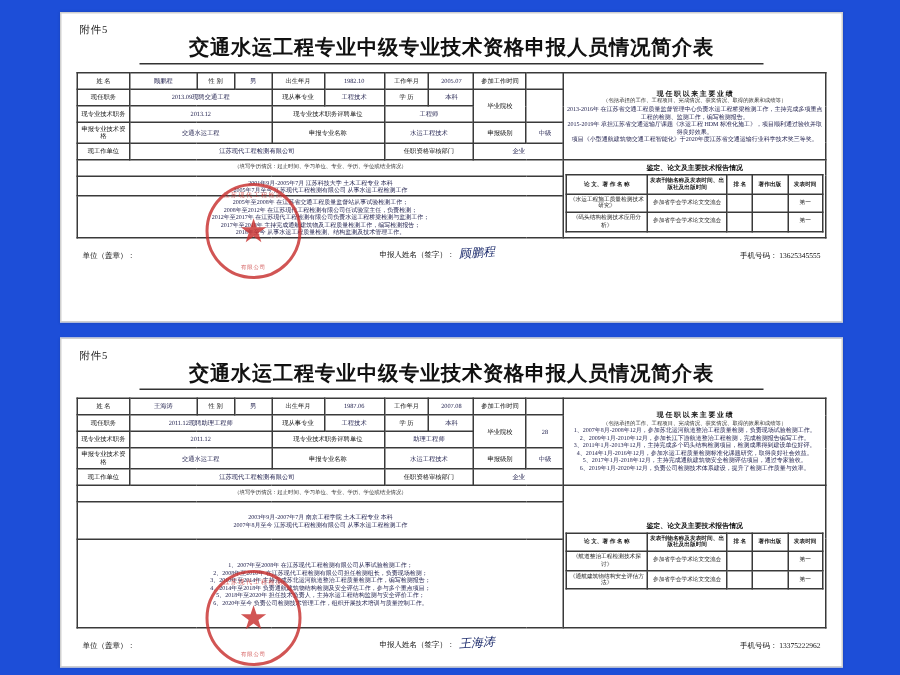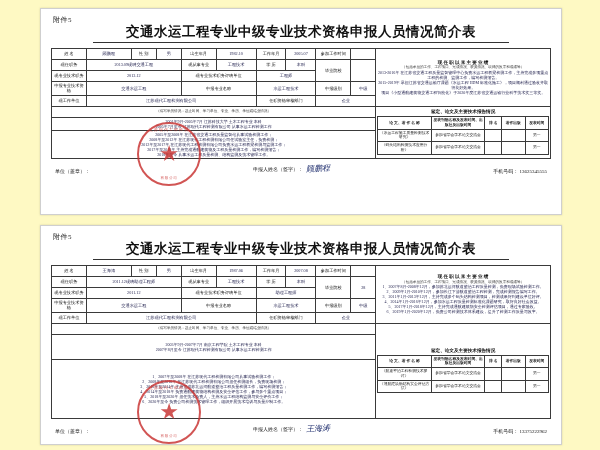--- a/index.html
+++ b/index.html
@@ -2,21 +2,21 @@
 <html><head>
 <meta charset="utf-8">
 <style>
   html,body{margin:0;padding:0;}
   body{
     width:600px;height:450px;background:#ffffff;
     font-family:"Liberation Serif", serif;
     overflow:hidden;
   }
   .page{
-    position:relative;width:600px;height:450px;background:#fef9c3;
+    position:relative;width:600px;height:450px;background:#1d4ed8;
   }
   .sheet{
     position:absolute;left:40px;width:520px;background:#ffffff;
     border:1px solid #cfcfcf;box-shadow:0 0 2px rgba(0,0,0,.15);
     overflow:hidden;
   }
   .sheet.top{top:8px;height:205px;}
   .sheet.bottom{top:225px;height:218px;}
   .attach{
     position:absolute;left:12px;top:6px;font-size:7px;color:#222;

